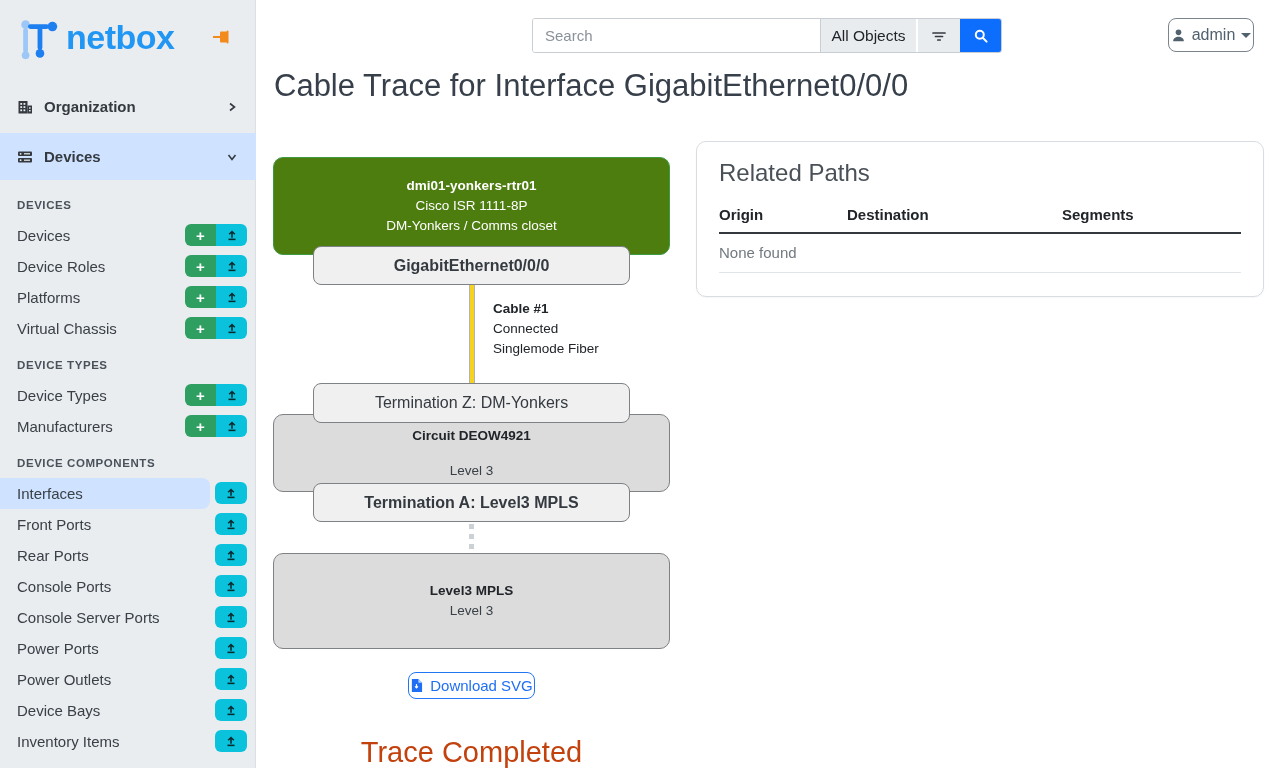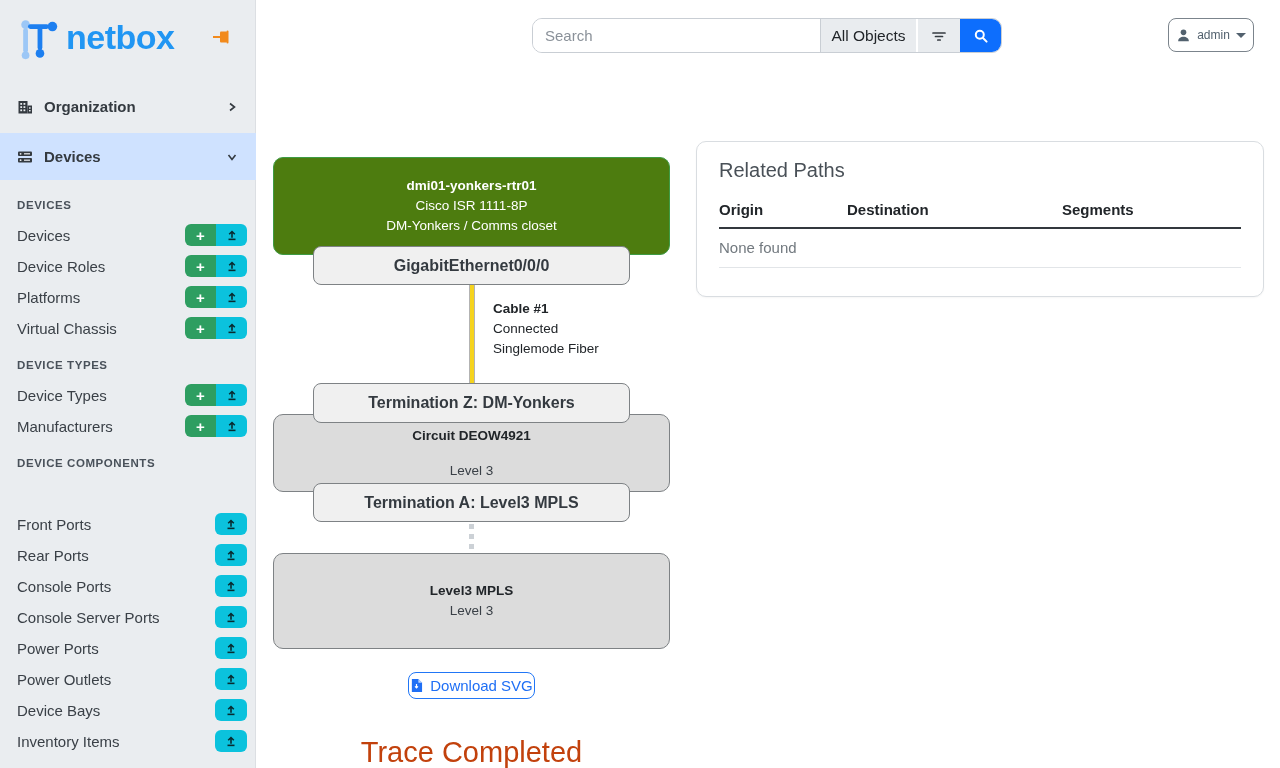--- a/index.html
+++ b/index.html
@@ -34,51 +34,51 @@
   .badd { background:#2e9e61; border-radius:6px 0 0 6px; color:#fff; font-size:15px;
           font-weight:700; line-height:1; }
   .bimp { background:#0bc2dd; border-radius:0 6px 6px 0; }
   .bimp.single { border-radius:6px; width:32px; }
 
   
   .main { position:absolute; left:256px; top:0; width:1024px; height:768px; background:#fff; }
 
   
   .search-group { position:absolute; left:276px; top:18px; height:35px; display:flex;
-                  border:1px solid #c9ced4; border-radius:10px; overflow:hidden; background:#fff; }
+                  border:1px solid #c9ced4; border-radius:3px; overflow:hidden; background:#fff; }
   .search-input { width:287px; height:33px; border:none; outline:none; padding:0 12px;
                   font-size:15px; font-family:inherit; color:#212529; }
   .search-input::placeholder { color:#8a9199; }
   .scope-btn { width:96px; background:#e9ecef; border:none; border-left:1px solid #c9ced4;
                font-size:15.5px; font-family:inherit; color:#212529; cursor:pointer; }
   .filter-btn { width:44px; background:#e9ecef; border:none; border-left:2px solid #fff;
                 cursor:pointer; display:flex; align-items:center; justify-content:center; }
   .search-btn { width:41px; background:#0d6efd; border:none; cursor:pointer;
                 display:flex; align-items:center; justify-content:center; }
 
   .user-btn { position:absolute; left:912px; top:18px; width:86px; height:34px; background:#fff;
               border:1px solid #7b848c; border-radius:8px; display:flex; align-items:center;
               justify-content:center; gap:6px; cursor:pointer; font-family:inherit; }
-  .user-name { font-size:12px; color:#52616e; }
+  .user-name { font-size:16px; color:#52616e; }
   .caret { width:0; height:0; border-left:5px solid transparent; border-right:5px solid transparent;
            border-top:5px solid #52616e; }
 
   .page-title { position:absolute; left:18px; top:68px; font-size:31px; font-weight:400; color:#37404a; }
 
   
   .tbox { position:absolute; display:flex; flex-direction:column; align-items:center;
           justify-content:center; text-align:center; }
   .box-device { left:17px; top:157px; width:397px; height:98px; background:#4d7c0f;
                 border:1px solid #3e9b44; border-radius:10px; color:#fff; z-index:1; }
   .box-device .t1 { font-weight:700; }
   .tbox div { font-size:13.5px; line-height:20px; }
   .box-port { left:57px; top:246px; width:317px; height:39px; background:#f0f0f0;
               border:1px solid #7e8285; border-radius:8px; z-index:3; font-weight:700; }
   .box-termz { left:57px; top:383px; width:317px; height:40px; background:#f0f0f0;
-               border:1px solid #7e8285; border-radius:8px; z-index:3; font-weight:700; }
+               border:1px solid #7e8285; border-radius:8px; z-index:3; font-weight:400; }
   .box-circuit { left:17px; top:414px; width:397px; height:78px; background:#dcdcdc;
                  border:1px solid #7e8285; border-radius:10px; z-index:1;gap:15px; }
   .box-terma { left:57px; top:483px; width:317px; height:39px; background:#f0f0f0;
                border:1px solid #7e8285; border-radius:8px; z-index:3; font-weight:700; }
   .box-pn { left:17px; top:553px; width:397px; height:96px; background:#dcdcdc;
             border:1px solid #7e8285; border-radius:10px; z-index:1; }
   .tbold { font-weight:700; color:#212529; }
   .tsub { color:#3a4047; }
 
   .cable-line { position:absolute; left:213px; top:285px; width:6px; height:98px;
@@ -93,21 +93,21 @@
             border:1px solid #2176f6; border-radius:8px; display:flex; align-items:center;
             justify-content:center; gap:7px; color:#1f6ff5; font-size:15px; font-family:inherit;
             cursor:pointer; }
   .trace-status { position:absolute; left:17px; top:736px; width:397px; text-align:center;
                   font-size:29px; color:#c2410c; }
 
   
   .card { position:absolute; left:440px; top:141px; width:568px; height:156px; background:#fff;
           border:1px solid #d9dde1; border-radius:10px; padding:17px 22px;
           box-shadow:0 1px 2px rgba(0,0,0,.04); }
-  .card-title { font-size:20px; font-weight:400; color:#495057; margin-bottom:19px; }
+  .card-title { font-size:24px; font-weight:400; color:#495057; margin-bottom:19px; }
   .rp-table { width:100%; border-collapse:collapse; }
   .rp-table th { text-align:left; font-size:15px; font-weight:700; color:#212529;
                  padding:0 0 9px 0; border-bottom:2px solid #32383e; }
   .rp-table th.c1 { width:128px;margin-top:12px; } .rp-table th.c2 { width:215px; }
   .rp-empty td { font-size:15px; color:#72797f; padding:10px 0 11px 0; border-bottom:1px solid #e2e5e8; }
 </style>
 </head>
 <body>
 
 <aside class="sidebar">
@@ -256,20 +256,31 @@
           <svg width="14" height="14" viewBox="0 0 16 16">
             <path d="M8 11V4M4.8 7.2 8 4l3.2 3.2" fill="none" stroke="#082b30" stroke-width="1.8"></path>
             <path d="M4 13h8" stroke="#082b30" stroke-width="1.8"></path>
           </svg>
         </button>
     </span>
   </div>
 
   <div class="shead" style="top:457px">DEVICE COMPONENTS</div>
 
+  <div class="srow active" style="top:478px">
+    <span class="slabel">Interfaces</span>
+    <span class="btns">
+        <button class="bseg bimp single">
+          <svg width="14" height="14" viewBox="0 0 16 16">
+            <path d="M8 11V4M4.8 7.2 8 4l3.2 3.2" fill="none" stroke="#082b30" stroke-width="1.8"></path>
+            <path d="M4 13h8" stroke="#082b30" stroke-width="1.8"></path>
+          </svg>
+        </button>
+      </span>
+  </div>
   <div class="srow" style="top:509px">
     <span class="slabel">Front Ports</span>
     <span class="btns">
         <button class="bseg bimp single">
           <svg width="14" height="14" viewBox="0 0 16 16">
             <path d="M8 11V4M4.8 7.2 8 4l3.2 3.2" fill="none" stroke="#082b30" stroke-width="1.8"></path>
             <path d="M4 13h8" stroke="#082b30" stroke-width="1.8"></path>
           </svg>
         </button>
       </span>
@@ -379,20 +390,21 @@
     <span style="display:flex">
       <svg width="15" height="15" viewBox="0 0 16 16">
         <circle cx="8" cy="4.6" r="3" fill="#52616e"></circle>
         <path d="M2.3 14c0-3.2 2.6-4.8 5.7-4.8s5.7 1.6 5.7 4.8z" fill="#52616e"></path>
       </svg>
     </span>
     <span class="user-name">admin</span>
     <span class="caret"></span>
   </button>
 
+  <h1 class="page-title">Cable Trace for Interface GigabitEthernet0/0/0</h1>
 
   <div class="tbox box-device">
     <div class="t1">dmi01-yonkers-rtr01</div>
     <div>Cisco ISR 1111-8P</div>
     <div>DM-Yonkers / Comms closet</div>
   </div>
 
   <div class="tbox box-port">GigabitEthernet0/0/0</div>
 
   <div class="cable-line"></div>

